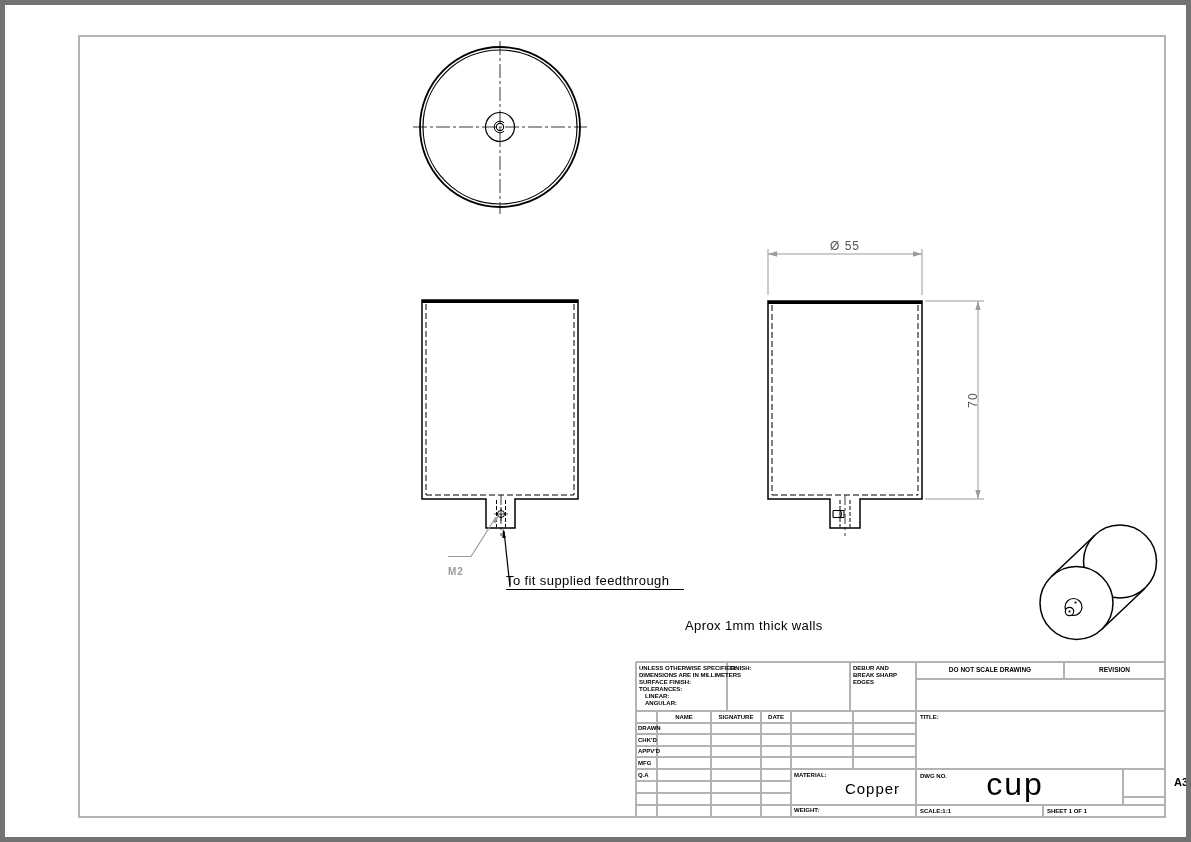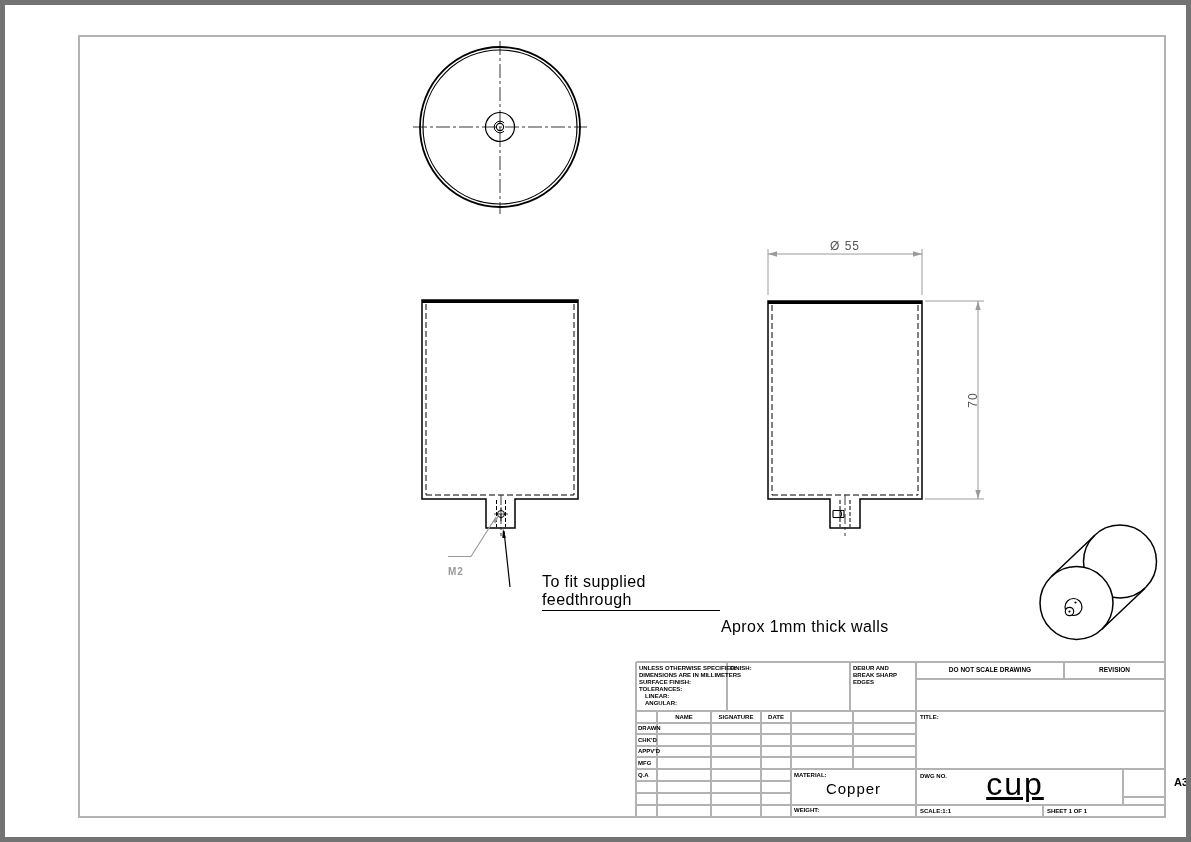--- a/index.html
+++ b/index.html
@@ -9,21 +9,21 @@
     font-family:"Liberation Sans",sans-serif;
   }
   #drawing-svg{position:absolute;left:0;top:0;}
   .txt{position:absolute;color:#000;}
   
   .tb{font-size:6px;font-weight:bold;line-height:7px;letter-spacing:0;}
   .ctr{text-align:center;}
   .ind{padding-left:6px;}
   .spec div{white-space:nowrap;}
   
-  .note{font-size:16px;letter-spacing:.4px;margin-left:36px;}
+  .note{font-size:13px;letter-spacing:.4px;}
   .dim{font-size:12px;color:#555;letter-spacing:1px;}
   .m2{font-size:10px;font-weight:bold;color:#9b9b9b;letter-spacing:1px;}
   .underlined{border-bottom:1.6px solid #000;padding-bottom:1px;}
   .rot{transform:rotate(-90deg);transform-origin:center center;}
   .big-title{font-size:32px;letter-spacing:2px;font-weight:400;}
   .material{font-size:15px;letter-spacing:1px;font-weight:400;}
   .paper{font-size:11px;font-weight:bold;}
   .tb7{font-size:6.5px;font-weight:bold;}
 </style>
 </head>
@@ -148,23 +148,23 @@
 
   <div class="txt tb" style="left:633px;top:720px;">DRAWN</div>
   <div class="txt tb" style="left:633px;top:731.5px;">CHK'D</div>
   <div class="txt tb" style="left:633px;top:743px;">APPV'D</div>
   <div class="txt tb" style="left:633px;top:754.5px;">MFG</div>
   <div class="txt tb" style="left:633px;top:766.5px;">Q.A</div>
 
   <div class="txt tb" style="left:915px;top:709px;">TITLE:</div>
 
   <div class="txt tb" style="left:789px;top:767px;">MATERIAL:</div>
-  <div class="txt material ctr" style="left:786px;top:775px;width:125px;position:absolute;">Copper</div>
+  <div class="txt material ctr" style="left:786px;top:775px;width:125px;position:absolute;padding-left:19px;">Copper</div>
   <div class="txt tb" style="left:789px;top:802px;">WEIGHT:</div>
 
   <div class="txt tb" style="left:915px;top:768px;">DWG NO.</div>
-  <div class="txt big-title ctr" style="left:911px;top:761px;width:198px;position:absolute;text-decoration:underline;">cup</div>
+  <div class="txt big-title ctr" style="left:911px;top:761px;width:198px;position:absolute;">cup</div>
   <div class="txt paper ctr" style="left:1166px;top:771px;width:20px;position:absolute;">A3</div>
 
   <div class="txt tb" style="left:915px;top:803px;">SCALE:1:1</div>
   <div class="txt tb" style="left:1042px;top:803px;">SHEET 1 OF 1</div>
 
 </div>
 
 </body></html>

